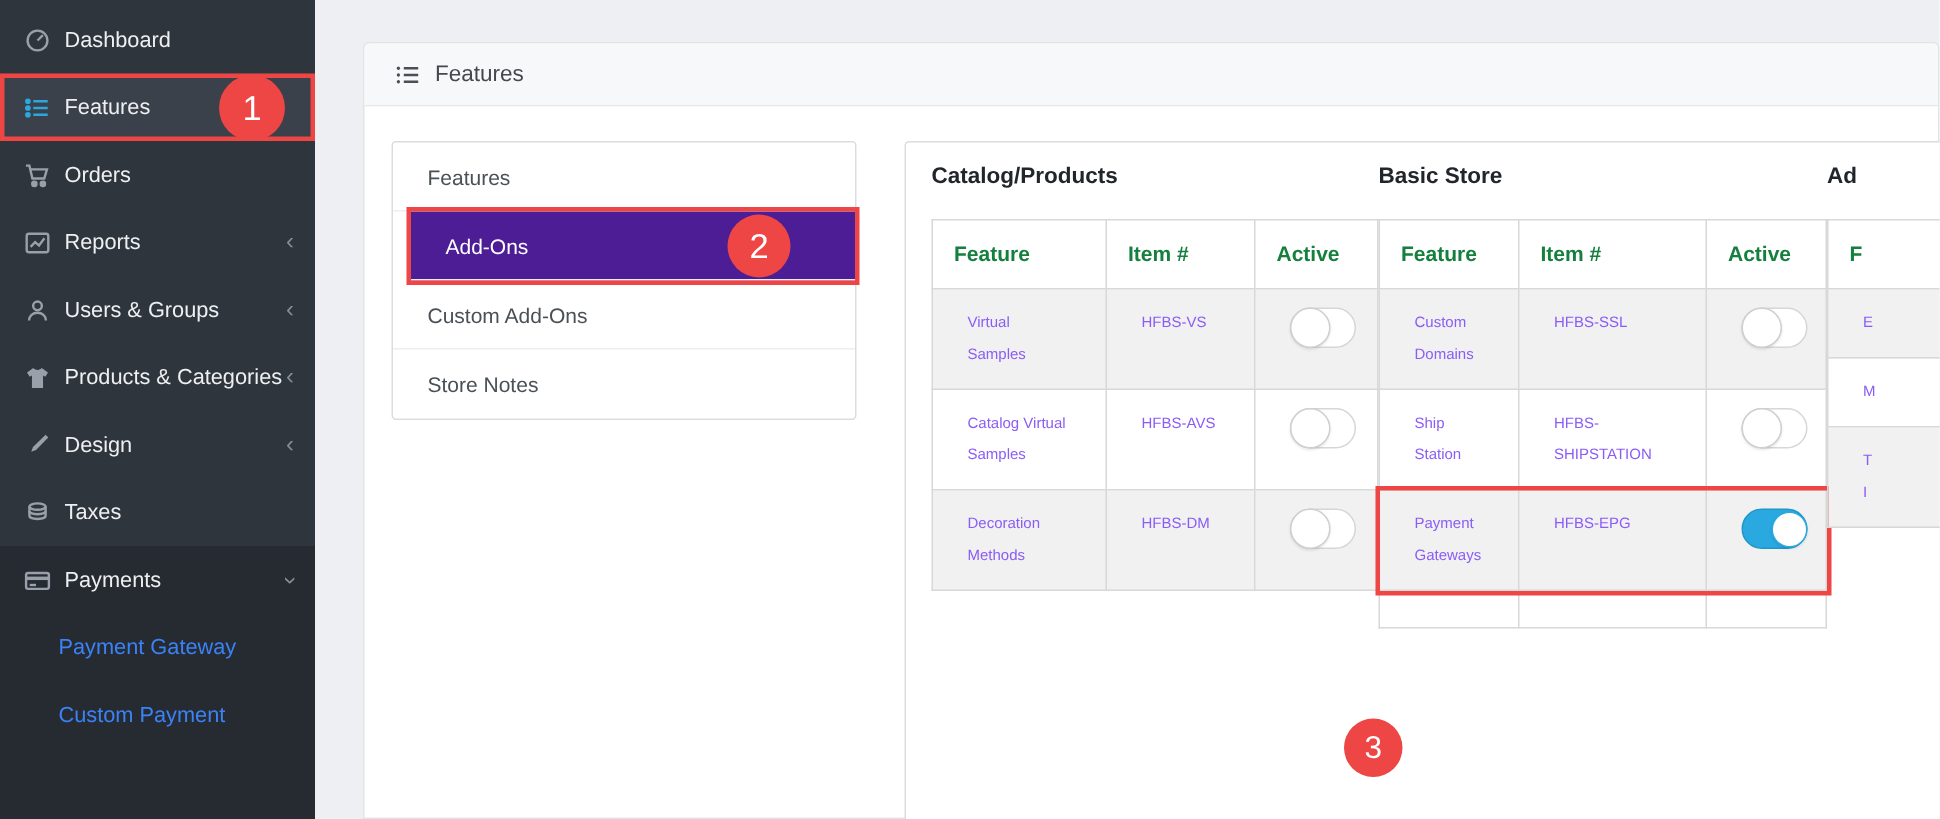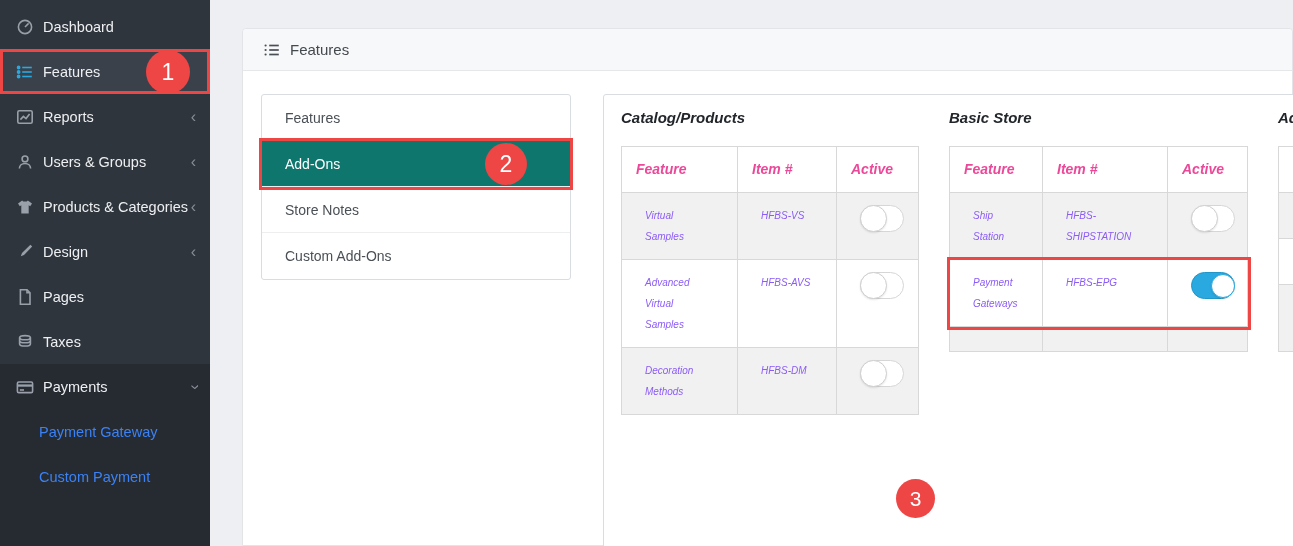--- a/index.html
+++ b/index.html
@@ -51,38 +51,38 @@
     position:absolute; left:18px; top:65px; width:310px;
     background:#fff; border:1px solid #d9dde1; border-radius:3px;
   }
   .subnav-item {
     height:46px; display:flex; align-items:center; padding:0 16px 0 23px;
     color:#4a5055; font-size:14px; cursor:pointer; border-bottom:1px solid #eceef0;
     position:relative;
   }
   .subnav-item:last-child { border-bottom:none; }
   .subnav-item.selected {
-    background:#0f766e; color:#fff; outline:3px solid #ee4545; outline-offset:0; z-index:2;
+    background:#4c1d95; color:#fff; outline:3px solid #ee4545; outline-offset:0; z-index:2;margin-left:12px;
   }
 
   
   .tables-panel {
     position:absolute; left:360px; top:65px; width:745px; height:600px;
     background:#fff; border:1px solid #d9dde1; border-radius:3px;
     padding:14px 0 0 17px; display:flex; align-items:flex-start;
   }
-  .table-block { margin-right:30px; flex:0 0 auto;font-style:italic; }
+  .table-block { flex:0 0 auto; }
   .table-title { font-size:15px; font-weight:bold; color:#22262a; margin-bottom:20px; }
   table.feat { border-collapse:collapse; table-layout:fixed; }
   .feat th, .feat td {
     border:1px solid #d8d8d8; text-align:left; vertical-align:top;
     padding:12px 23px; font-size:10px; line-height:21px; color:#8b5cf6;
     word-wrap:break-word; overflow-wrap:break-word;
   }
-  .feat th { font-weight:bold; color:#ec4899; padding:12px 14px; font-size:14px; background:#fff; }
+  .feat th { font-weight:bold; color:#15803d; padding:12px 14px; font-size:14px; background:#fff; }
   .feat tbody tr:nth-child(odd) { background:#f1f1f1; }
   .feat tbody tr.highlighted { outline:3px solid #ee4545; outline-offset:0; }
   .pre { white-space:pre-line; }
 
   
   .toggle {
     width:44px; height:27px; border-radius:14px; background:#fff;
     border:1px solid #d6d6d6; position:relative; cursor:pointer;
   }
   .toggle .knob {
@@ -130,20 +130,32 @@
           </g>
         </svg>
       </span>
       <span class="sb-label">Features</span>
       <div class="step-badge badge-in-item">1</div>
     </div>
     <div class="sb-item">
       <span class="sb-icon">
         <svg width="18" height="18" viewBox="0 0 18 18">
           <g stroke="#99a0a9" stroke-width="1.6" fill="none">
+            <path d="M1.3 2.4 h2.3 l2 8.6 h7.9 l1.8 -6.1 H4.5" fill="none"></path>
+            <circle cx="6.9" cy="14.6" r="1.4" fill="#99a0a9"></circle>
+            <circle cx="12.6" cy="14.6" r="1.4" fill="#99a0a9"></circle>
+          </g>
+        </svg>
+      </span>
+      <span class="sb-label">Orders</span>
+    </div>
+    <div class="sb-item">
+      <span class="sb-icon">
+        <svg width="18" height="18" viewBox="0 0 18 18">
+          <g stroke="#99a0a9" stroke-width="1.6" fill="none">
             <rect x="1.8" y="2.8" width="14.4" height="12.4" rx="1.5" fill="none"></rect>
             <path d="M4.4 11.6 L7.4 8.4 L10 10.6 L13.6 5.9" fill="none"></path>
           </g>
         </svg>
       </span>
       <span class="sb-label">Reports</span>
       <span class="chev ">‹</span>
     </div>
     <div class="sb-item">
       <span class="sb-icon">
@@ -171,31 +183,20 @@
     <div class="sb-item">
       <span class="sb-icon">
         <svg width="18" height="18" viewBox="0 0 18 18">
           <g stroke="#99a0a9" stroke-width="1.6" fill="none">
             <path d="M14.4 1.8 L16.2 3.6 L8 12 L4.8 13.2 L6 10 Z" fill="#99a0a9" stroke="none"></path>
           </g>
         </svg>
       </span>
       <span class="sb-label">Design</span>
       <span class="chev ">‹</span>
-    </div>
-    <div class="sb-item">
-      <span class="sb-icon">
-        <svg width="18" height="18" viewBox="0 0 18 18">
-          <g stroke="#99a0a9" stroke-width="1.6" fill="none">
-            <path d="M4.4 1.8 H11 L14 4.8 V16.2 H4.4 Z" fill="none"></path>
-            <path d="M11 1.8 V4.8 H14" fill="none"></path>
-          </g>
-        </svg>
-      </span>
-      <span class="sb-label">Pages</span>
     </div>
     <div class="sb-item">
       <span class="sb-icon">
         <svg width="18" height="18" viewBox="0 0 18 18">
           <g stroke="#99a0a9" stroke-width="1.6" fill="none">
             <ellipse cx="9" cy="4.7" rx="5.4" ry="2.1" fill="none"></ellipse>
             <path d="M3.6 4.7 v3 c0 1.2 2.4 2.1 5.4 2.1 s5.4-.9 5.4-2.1 v-3" fill="none"></path>
             <path d="M3.6 7.7 v3.2 c0 1.2 2.4 2.1 5.4 2.1 s5.4-.9 5.4-2.1 v-3.2" fill="none"></path>
           </g>
         </svg>
@@ -244,24 +245,24 @@
 
   <div class="subnav" id="subnav">
       <div class="subnav-item">
         <span>Features</span>
       </div>
       <div class="subnav-item selected">
         <span>Add-Ons</span>
         <div class="step-badge badge-in-subnav">2</div>
       </div>
       <div class="subnav-item">
+        <span>Custom Add-Ons</span>
+      </div>
+      <div class="subnav-item">
         <span>Store Notes</span>
-      </div>
-      <div class="subnav-item">
-        <span>Custom Add-Ons</span>
       </div>
     </div>
 
   <div class="tables-panel" id="tablesPanel">
       <div class="table-block">
         <div class="table-title">Catalog/Products</div>
         <table class="feat" style="width: 297px;">
           <colgroup>
             <col style="width: 116px;">
             <col style="width: 99px;">
@@ -278,21 +279,21 @@
             <tr class="">
               <td class="pre">Virtual Samples</td>
               <td class="pre">HFBS-VS</td>
               <td>
                 <div class="toggle">
                   <span class="knob"></span>
                 </div>
               </td>
             </tr>
             <tr class="">
-              <td class="pre">Advanced Virtual Samples</td>
+              <td class="pre">Catalog Virtual Samples</td>
               <td class="pre">HFBS-AVS</td>
               <td>
                 <div class="toggle">
                   <span class="knob"></span>
                 </div>
               </td>
             </tr>
             <tr class="">
               <td class="pre">Decoration Methods</td>
               <td class="pre">HFBS-DM</td>
@@ -315,20 +316,29 @@
           </colgroup>
           <thead>
             <tr>
               <th>Feature</th>
               <th>Item #</th>
               <th>Active</th>
             </tr>
           </thead>
           <tbody>
             <tr class="">
+              <td class="pre">Custom Domains</td>
+              <td class="pre">HFBS-SSL</td>
+              <td>
+                <div class="toggle">
+                  <span class="knob"></span>
+                </div>
+              </td>
+            </tr>
+            <tr class="">
               <td class="pre">Ship Station</td>
               <td class="pre">HFBS-SHIPSTATION</td>
               <td>
                 <div class="toggle">
                   <span class="knob"></span>
                 </div>
               </td>
             </tr>
             <tr class="highlighted">
               <td class="pre">Payment Gateways</td>

